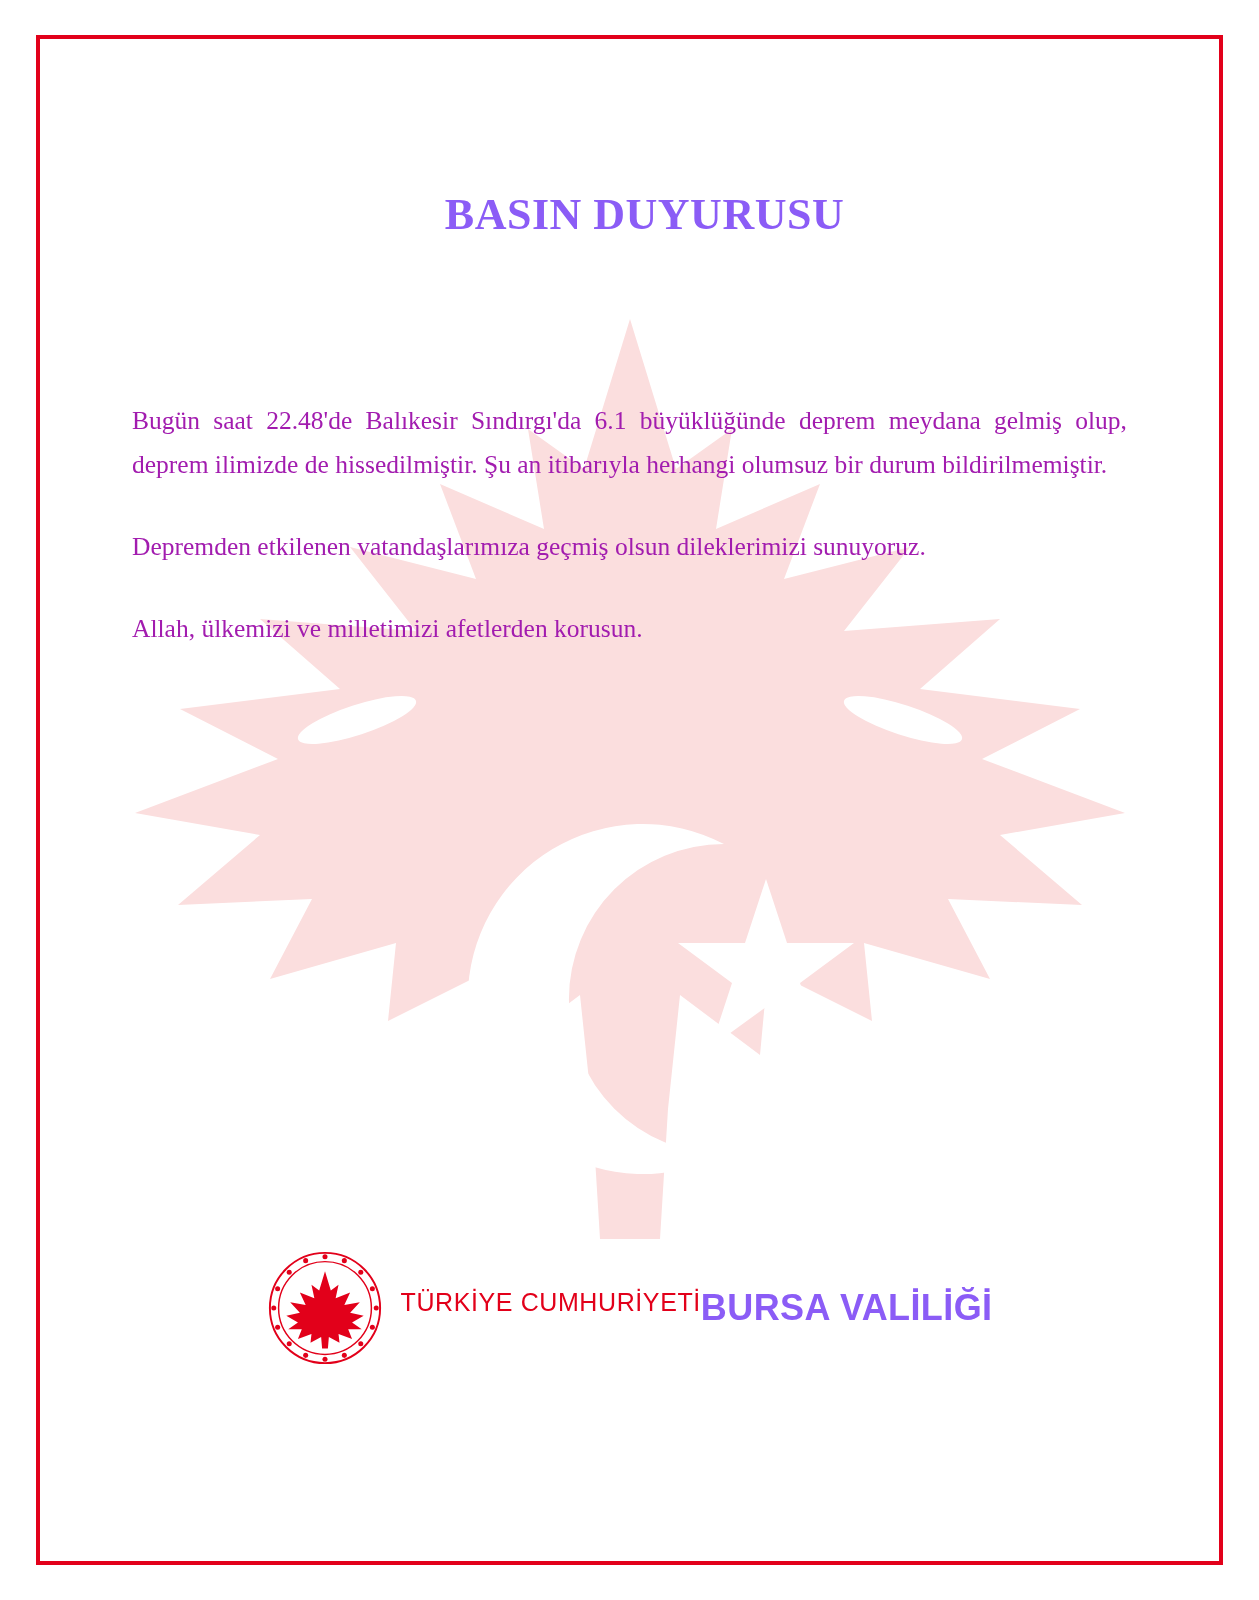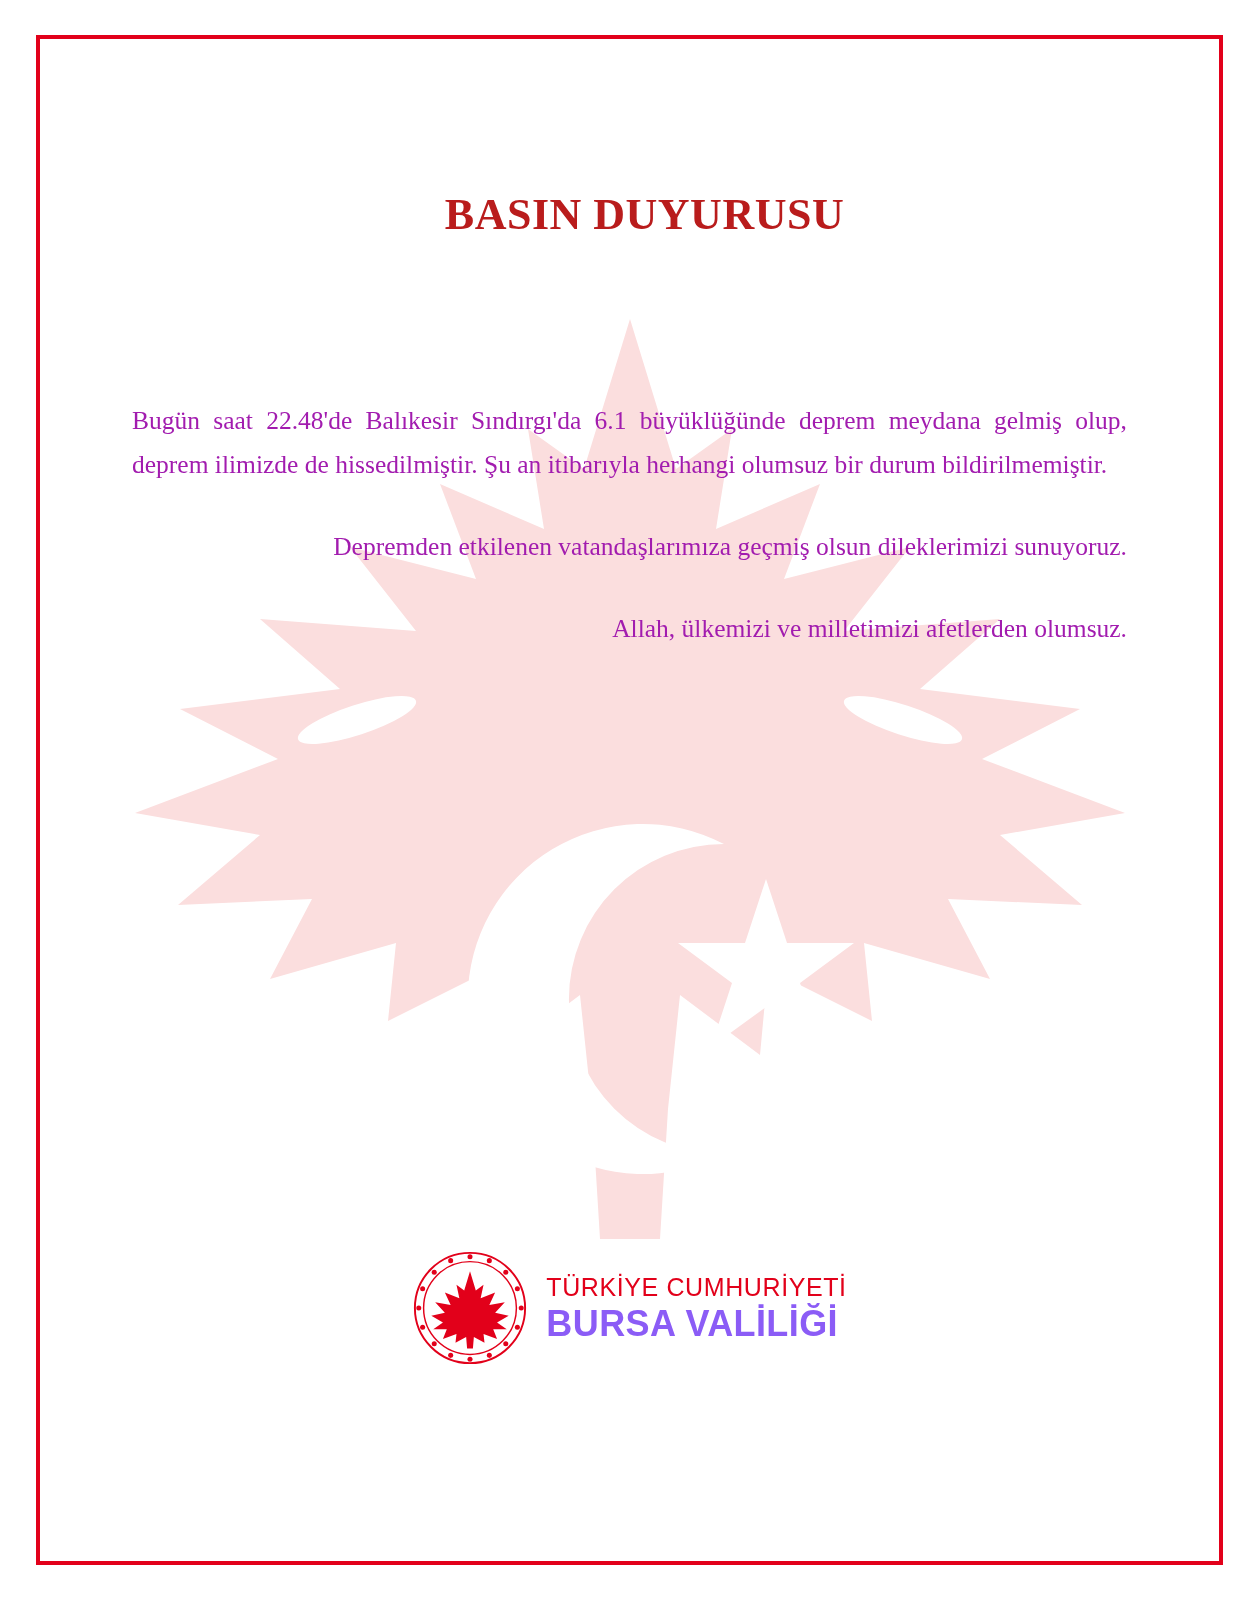--- a/index.html
+++ b/index.html
@@ -59,42 +59,42 @@
   .title {
     position: absolute;
     left: 0;
     right: 0;
     top: 150px;
     text-align: center;
     font-family: "Liberation Serif", serif;
     font-weight: bold;
     font-size: 44px;
     letter-spacing: 0.5px;
-    color: #b91c1c;
+    color: #8b5cf6;
     padding-left: 30px;
   }
 
   .body-text {
     position: absolute;
     left: 92px;
     right: 92px;
     top: 360px;
     color: #a21caf;
     font-size: 25.5px;
     line-height: 1.72;
   }
 
   .para {
     margin: 0 0 38px 0;
     text-align: justify;
     text-justify: inter-word;
   }
   .para:last-child { margin-bottom: 0; }
   .para.justified-first { text-align: justify; }
-  .para.no-justify { text-align: right; }
+  .para.no-justify { text-align: left; }
 
   
   .footer-logo {
     position: absolute;
     left: 0;
     right: 0;
     bottom: 195px;
     display: flex;
     align-items: center;
     justify-content: center;
@@ -103,21 +103,20 @@
   }
   .seal {
     width: 116px;
     height: 116px;
     flex: 0 0 auto;
   }
   .seal svg { display: block; width: 100%; height: 100%; }
 
   .logo-text {
     display: flex;
-    flex-direction: column;
     justify-content: center;
     line-height: 1;
     font-family: "Liberation Sans", sans-serif;
   }
   .logo-text .line1 {
     font-size: 25px;
     letter-spacing: 0.6px;
     color: #e2001a;
     font-weight: normal;
     margin-bottom: 6px;
@@ -170,21 +169,21 @@
       </svg>
     </div>
 
     <div class="content">
 
       <div class="title">BASIN DUYURUSU</div>
 
       <div class="body-text">
         <p class="para justified-first">Bugün saat 22.48'de Balıkesir Sındırgı'da 6.1 büyüklüğünde deprem meydana gelmiş olup, deprem ilimizde de hissedilmiştir. Şu an itibarıyla herhangi olumsuz bir durum bildirilmemiştir.</p>
         <p class="para no-justify">Depremden etkilenen vatandaşlarımıza geçmiş olsun dileklerimizi sunuyoruz.</p>
-        <p class="para no-justify">Allah, ülkemizi ve milletimizi afetlerden olumsuz.</p>
+        <p class="para no-justify">Allah, ülkemizi ve milletimizi afetlerden korusun.</p>
       </div>
 
     </div>
 
     <div class="footer-logo">
 
       <div class="seal">
         <svg viewBox="0 0 120 120" xmlns="http://www.w3.org/2000/svg" aria-hidden="true">
           <circle cx="60" cy="60" r="57" fill="none" stroke="#e2001a" stroke-width="2"></circle>
           <circle cx="60" cy="60" r="48" fill="none" stroke="#e2001a" stroke-width="1.5"></circle>

